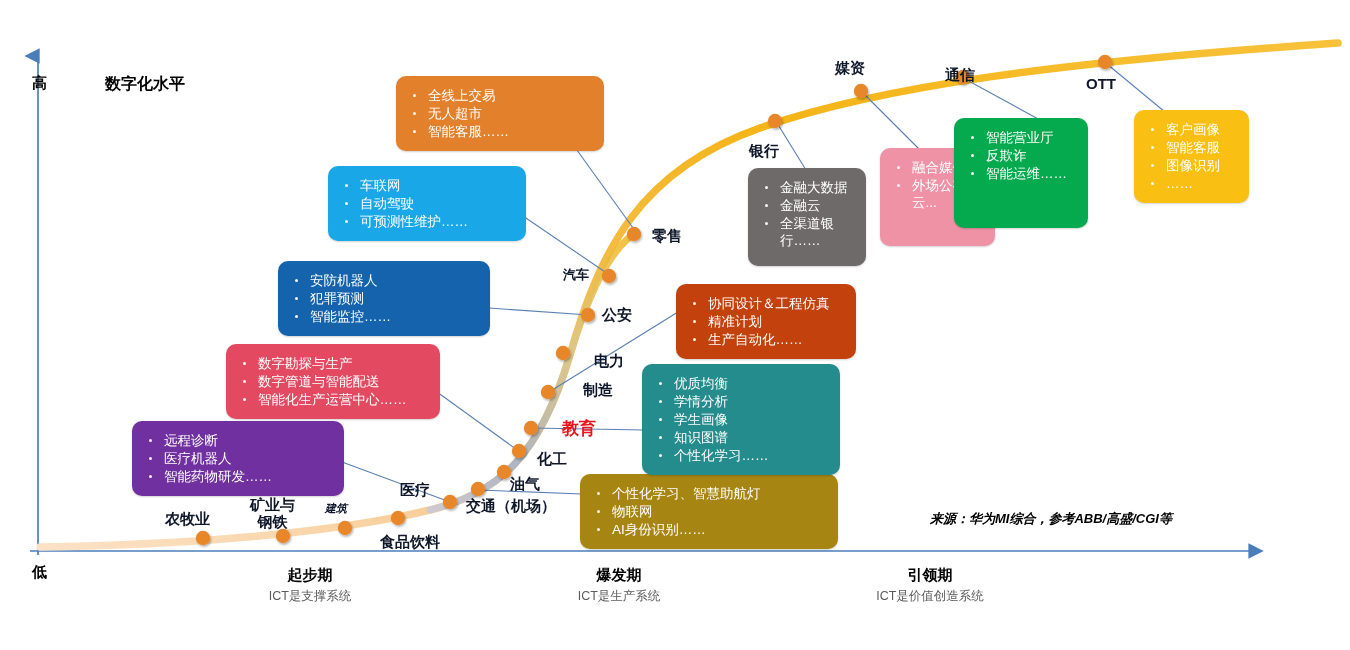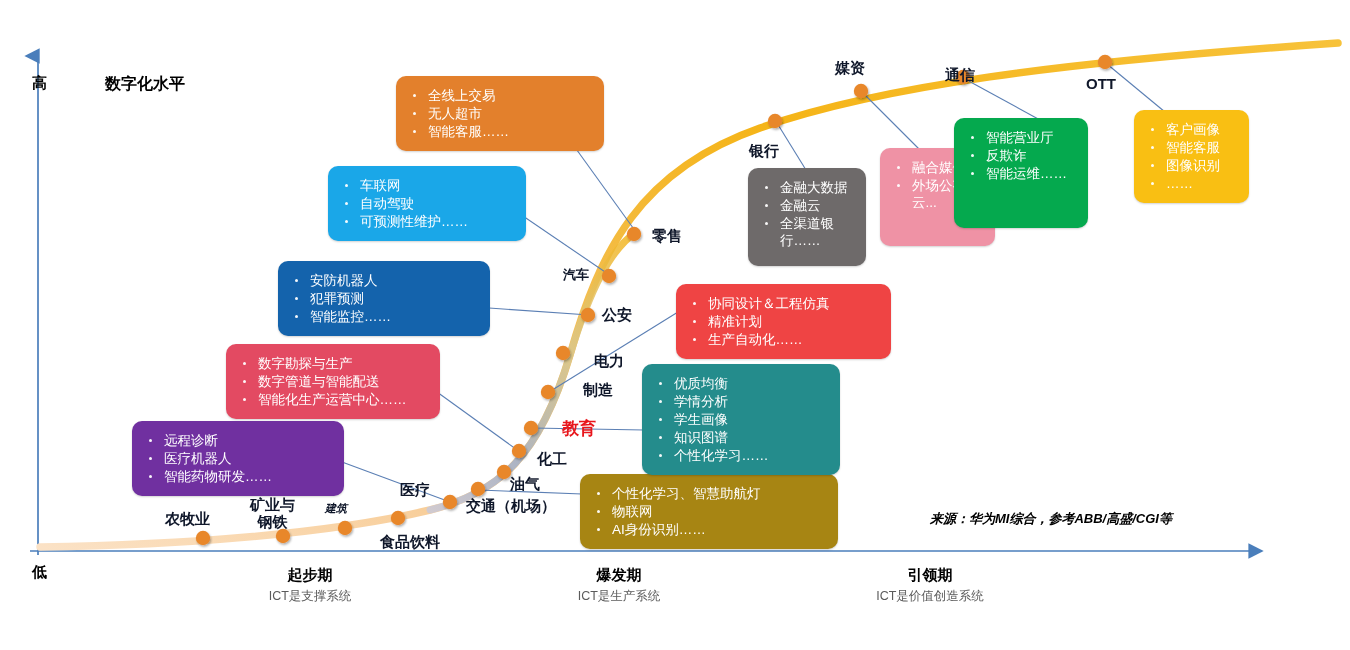--- a/index.html
+++ b/index.html
@@ -251,21 +251,21 @@
       </div>
       <div class="callout" style="left: 642px; top: 364px; width: 198px; min-height: 110px; background: rgb(36, 140, 140); font-size: 13.5px;">
         <ul>
           <li>优质均衡</li>
           <li>学情分析</li>
           <li>学生画像</li>
           <li>知识图谱</li>
           <li>个性化学习……</li>
         </ul>
       </div>
-      <div class="callout" style="left: 676px; top: 284px; width: 215px; min-height: 65px; background: #ef4444; font-size: 13.5px;">
+      <div class="callout" style="left: 676px; top: 284px; width: 180px; min-height: 65px; background: #c2410c; font-size: 13.5px;">
         <ul>
           <li>协同设计＆工程仿真</li>
           <li>精准计划</li>
           <li>生产自动化……</li>
         </ul>
       </div>
       <div class="callout" style="left: 748px; top: 168px; width: 118px; min-height: 98px; background: rgb(110, 106, 106); font-size: 13.5px;">
         <ul>
           <li>金融大数据</li>
           <li>金融云</li>

